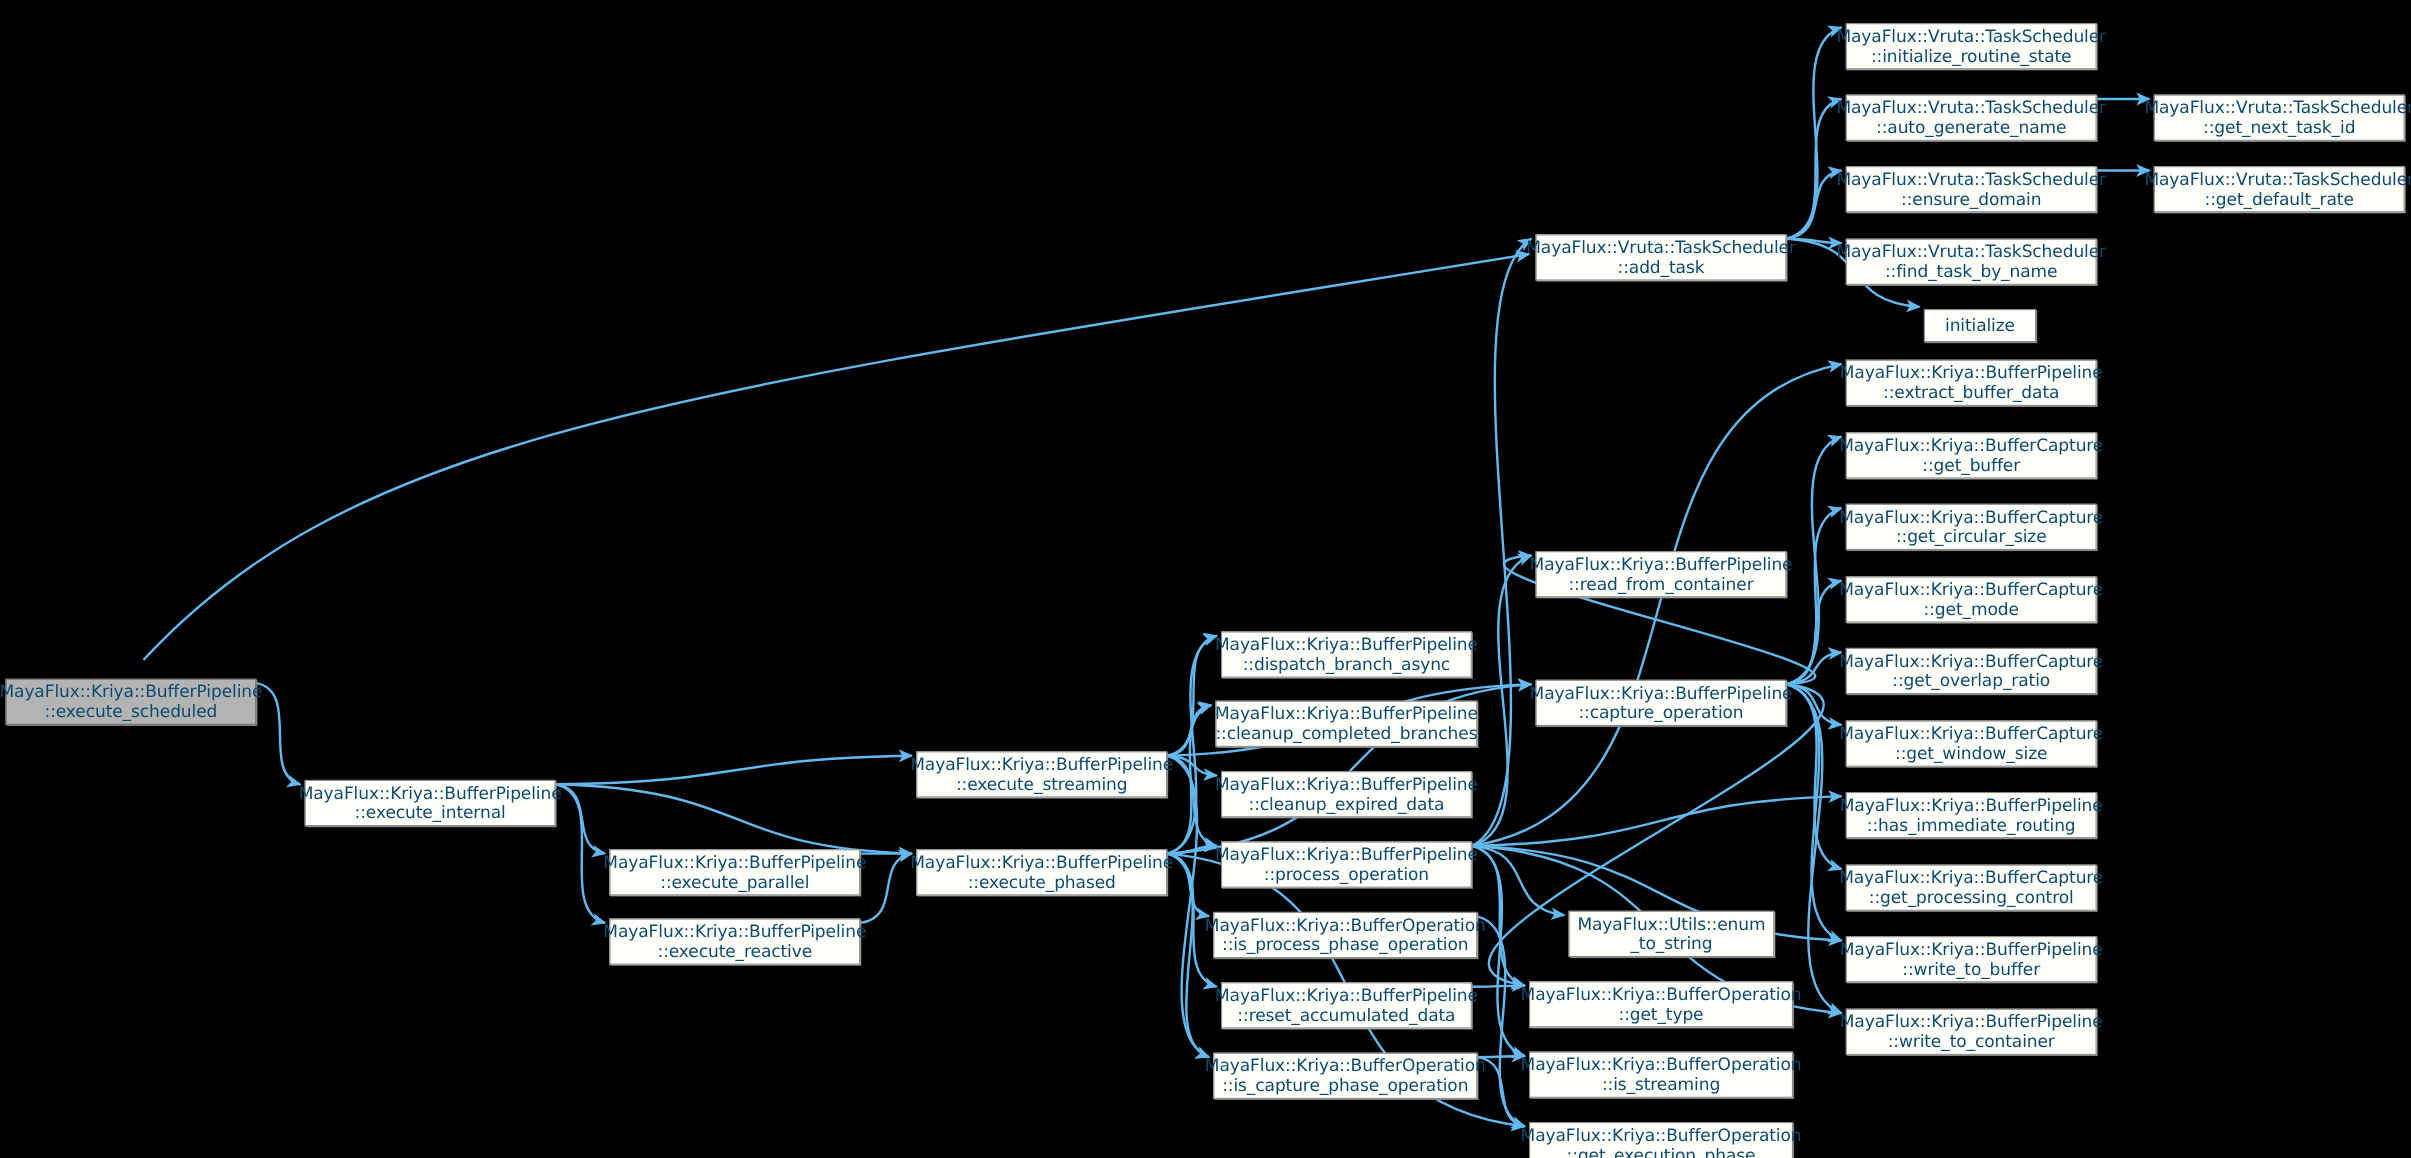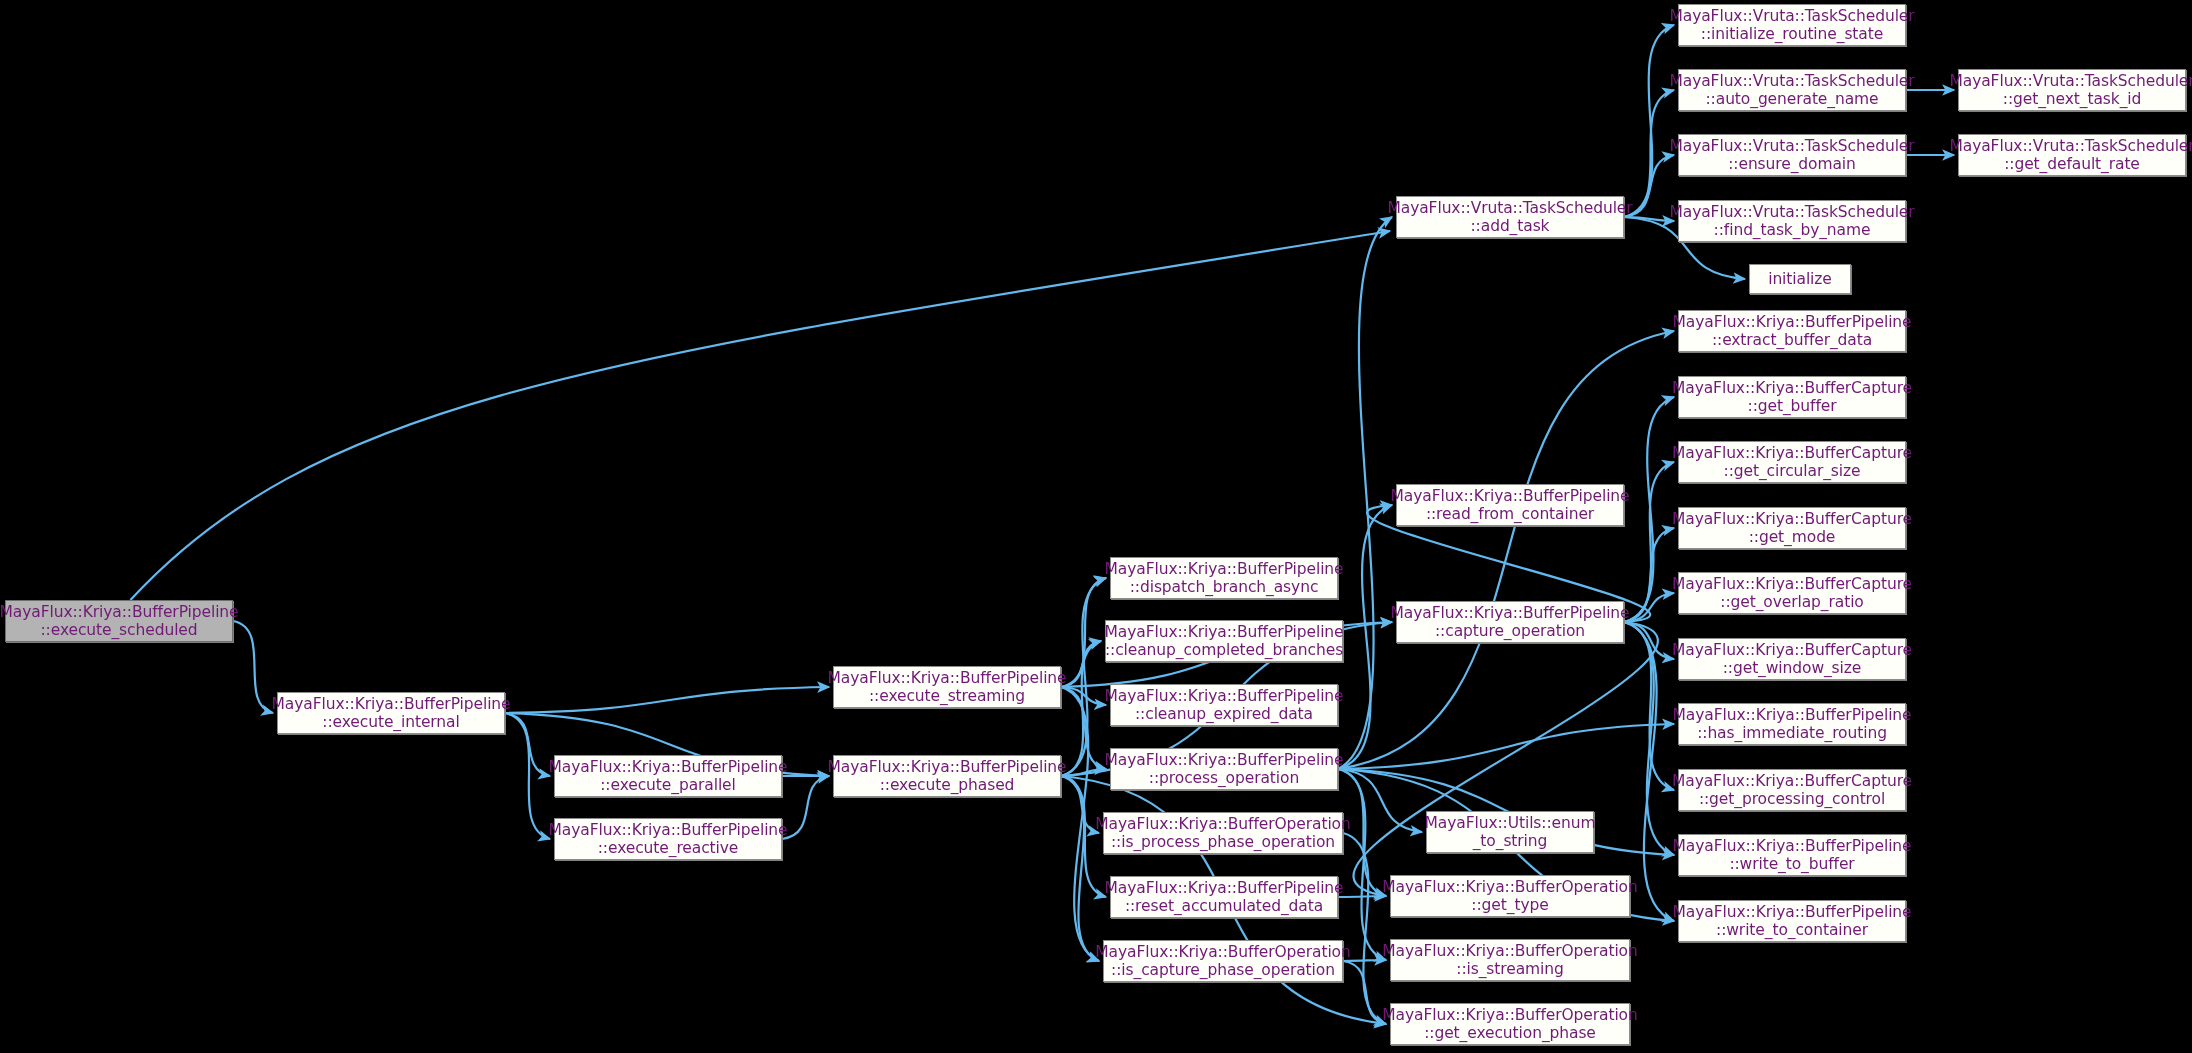--- a/index.html
+++ b/index.html
@@ -2,22 +2,22 @@
 <html><head>
 <meta charset="utf-8">
 <style>
   html,body{margin:0;padding:0;background:#000;}
   #canvas{position:relative;width:2192px;height:1053px;background:#000;
           font-family:"DejaVu Sans","Liberation Sans",sans-serif;overflow:hidden;}
   #edges{position:absolute;left:0;top:0;width:2192px;height:1053px;}
   .node{position:absolute;box-sizing:border-box;background:#fffffa;
         border:1px solid #8c8c8c;box-shadow:1px 1px 0 0 #808080;
         display:flex;align-items:center;justify-content:center;
-        text-align:center;color:#701a75;font-size:15.5px;line-height:1.18;
-        letter-spacing:-0.1px;padding:1px 3px;}
+        text-align:center;color:#0c4a6e;font-size:15.5px;line-height:1.18;
+        letter-spacing:-0.1px;padding:1px 3px;margin-top:17px;}
   .node.root{background:#b3b3b3;border:1px solid #6e6e6e;}
   .node span{display:block;white-space:pre-line;}
 </style>
 </head>
 <body>
 
 <div id="canvas">
   <svg id="edges" xmlns="http://www.w3.org/2000/svg" viewBox="0 0 2192 1053">
       <defs>
         <marker id="ah" viewBox="0 0 10 10" refX="9" refY="5" markerWidth="6" markerHeight="6" orient="auto-start-reverse">
@@ -130,21 +130,21 @@
 ::is_capture_phase_operation</span>
     </div>
     <div class="node" style="left: 1396px; top: 484px; width: 228px; height: 42px;">
       <span>MayaFlux::Kriya::BufferPipeline
 ::read_from_container</span>
     </div>
     <div class="node" style="left: 1396px; top: 601px; width: 228px; height: 42px;">
       <span>MayaFlux::Kriya::BufferPipeline
 ::capture_operation</span>
     </div>
-    <div class="node" style="left: 1426px; top: 811px; width: 168px; height: 42px;">
+    <div class="node" style="left: 1426px; top: 811px; width: 187px; height: 42px;">
       <span>MayaFlux::Utils::enum
 _to_string</span>
     </div>
     <div class="node" style="left: 1390px; top: 875px; width: 240px; height: 42px;">
       <span>MayaFlux::Kriya::BufferOperation
 ::get_type</span>
     </div>
     <div class="node" style="left: 1390px; top: 939px; width: 240px; height: 42px;">
       <span>MayaFlux::Kriya::BufferOperation
 ::is_streaming</span>

